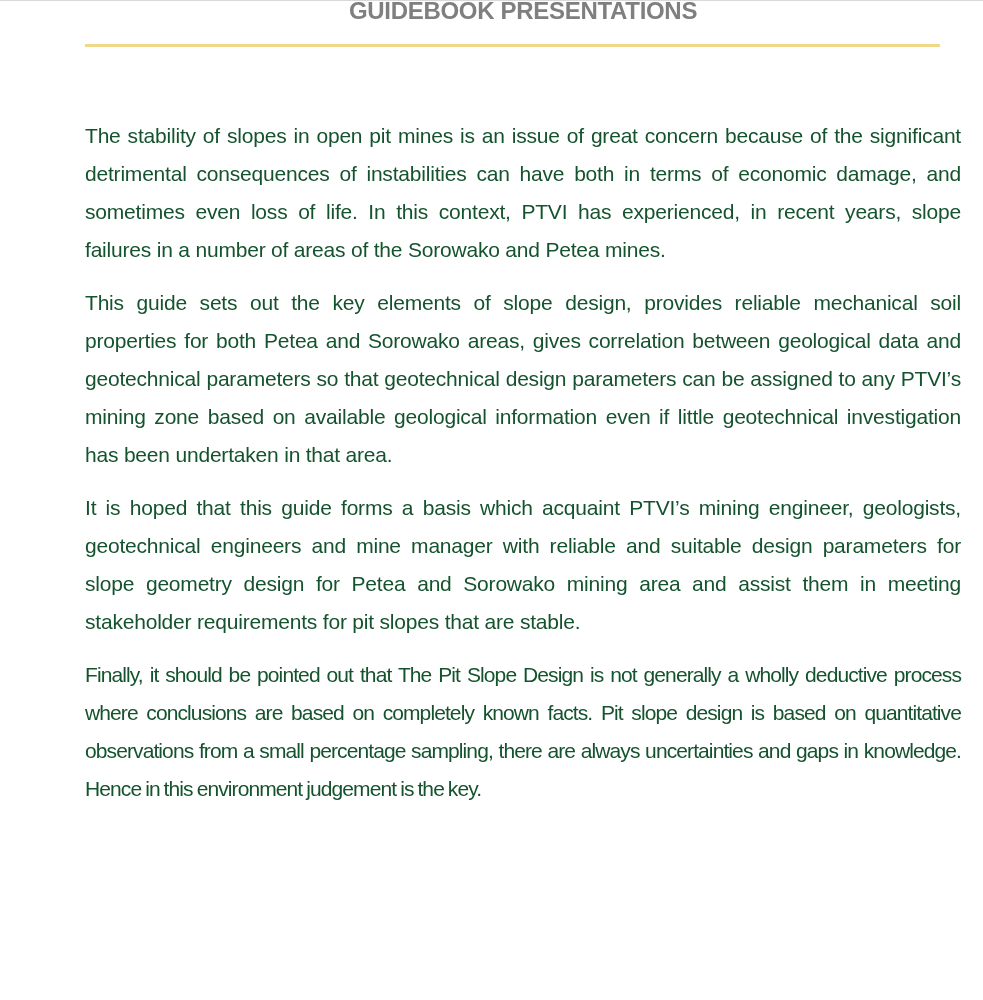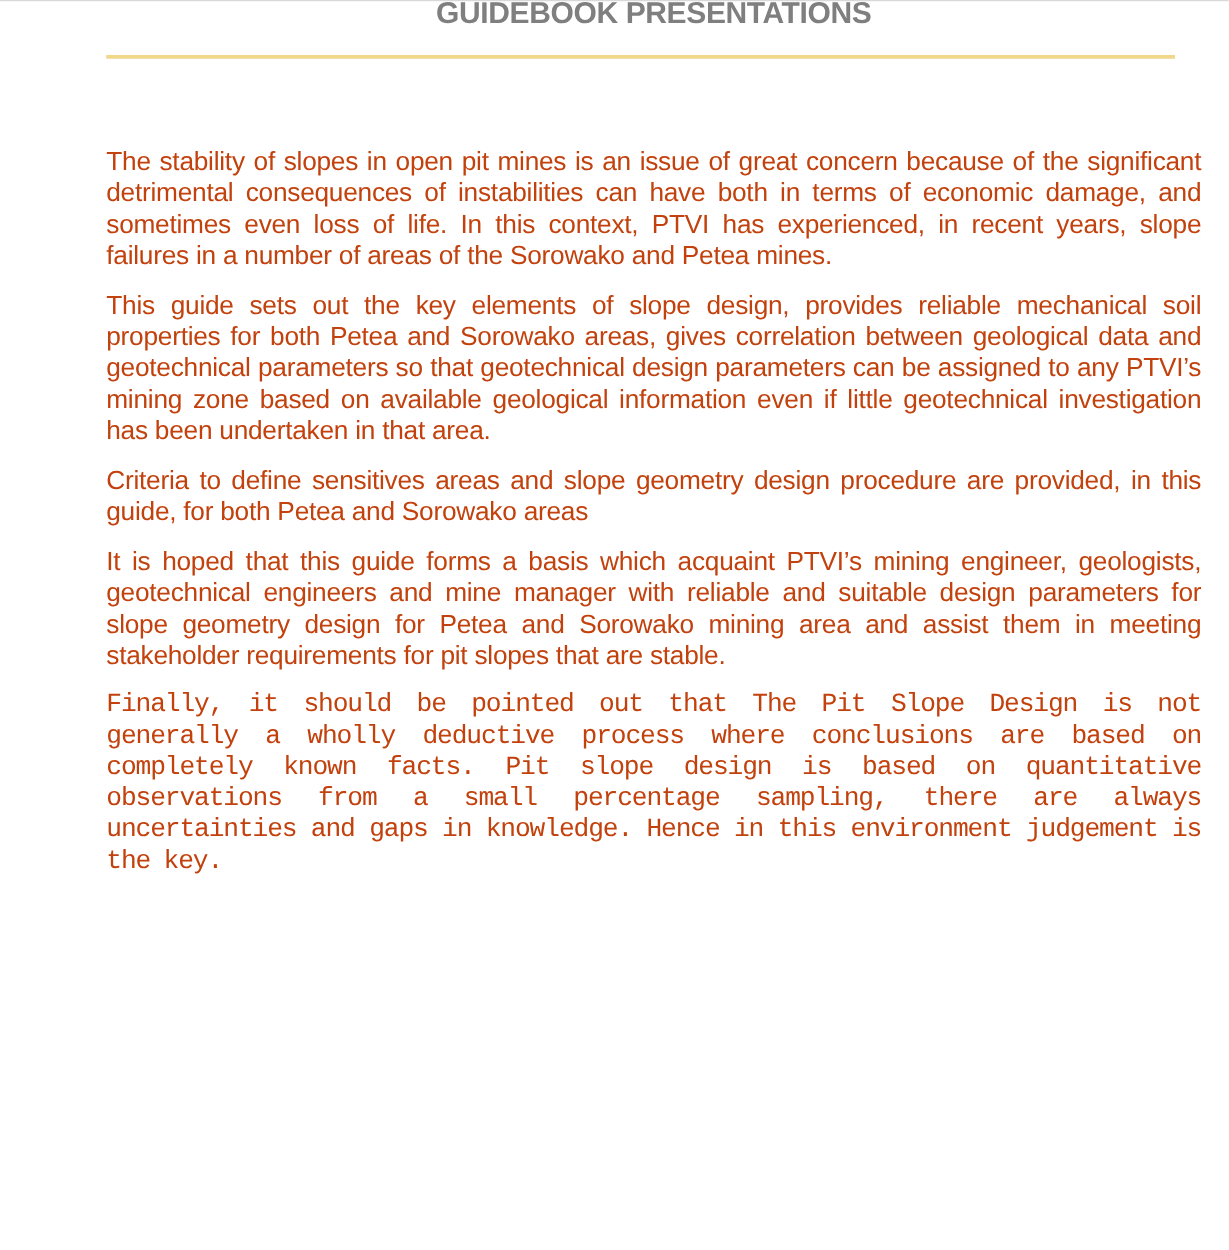--- a/index.html
+++ b/index.html
@@ -40,42 +40,40 @@
       top: 44px;
       width: 855px;
       height: 3px;
       background: #f0d78a;
     }
     .body-text {
       position: absolute;
       left: 85px;
       top: 117px;
       width: 876px;
-      color: #c2410c;
+      color: #14532d;
       font-size: 21px;
-      line-height: 25px;
+      line-height: 38px;
     }
     .body-text p {
       margin: 0 0 15px 0;
       text-align: justify;
       letter-spacing: -0.2px;
     }
     .body-text p.condensed {
       letter-spacing: -0.9px;
       word-spacing: -1px;
-      font-family: Liberation Mono, monospace;
     }
   </style>
 </head>
 <body>
 
 <div class="top-border"></div>
 
 <div class="header-title">GUIDEBOOK PRESENTATIONS</div>
 <div class="header-rule" style="background: rgb(240, 215, 138);"></div>
 
 <div class="body-text">
   <p>The stability of slopes in open pit mines is an issue of great concern because of the significant detrimental consequences of instabilities can have both in terms of economic damage, and sometimes even loss of life. In this context, PTVI has experienced, in recent years, slope failures in a number of areas of the Sorowako and Petea mines.</p>
   <p>This guide sets out the key elements of slope design, provides reliable mechanical soil properties for both Petea and Sorowako areas, gives correlation between geological data and geotechnical parameters so that geotechnical design parameters can be assigned to any PTVI’s mining zone based on available geological information even if little geotechnical investigation has been undertaken in that area.</p>
-  <p>Criteria to define sensitives areas and slope geometry design procedure are provided, in this guide, for both Petea and Sorowako areas</p>
   <p>It is hoped that this guide forms a basis which acquaint PTVI’s mining engineer, geologists, geotechnical engineers and mine manager with reliable and suitable design parameters for slope geometry design for Petea and Sorowako mining area and assist them in meeting stakeholder requirements for pit slopes that are stable.</p>
   <p class="condensed">Finally, it should be pointed out that The Pit Slope Design is not generally a wholly deductive process where conclusions are based on completely known facts. Pit slope design is based on quantitative observations from a small percentage sampling, there are always uncertainties and gaps in knowledge. Hence in this environment judgement is the key.</p>
 </div>
 
 </body></html>

